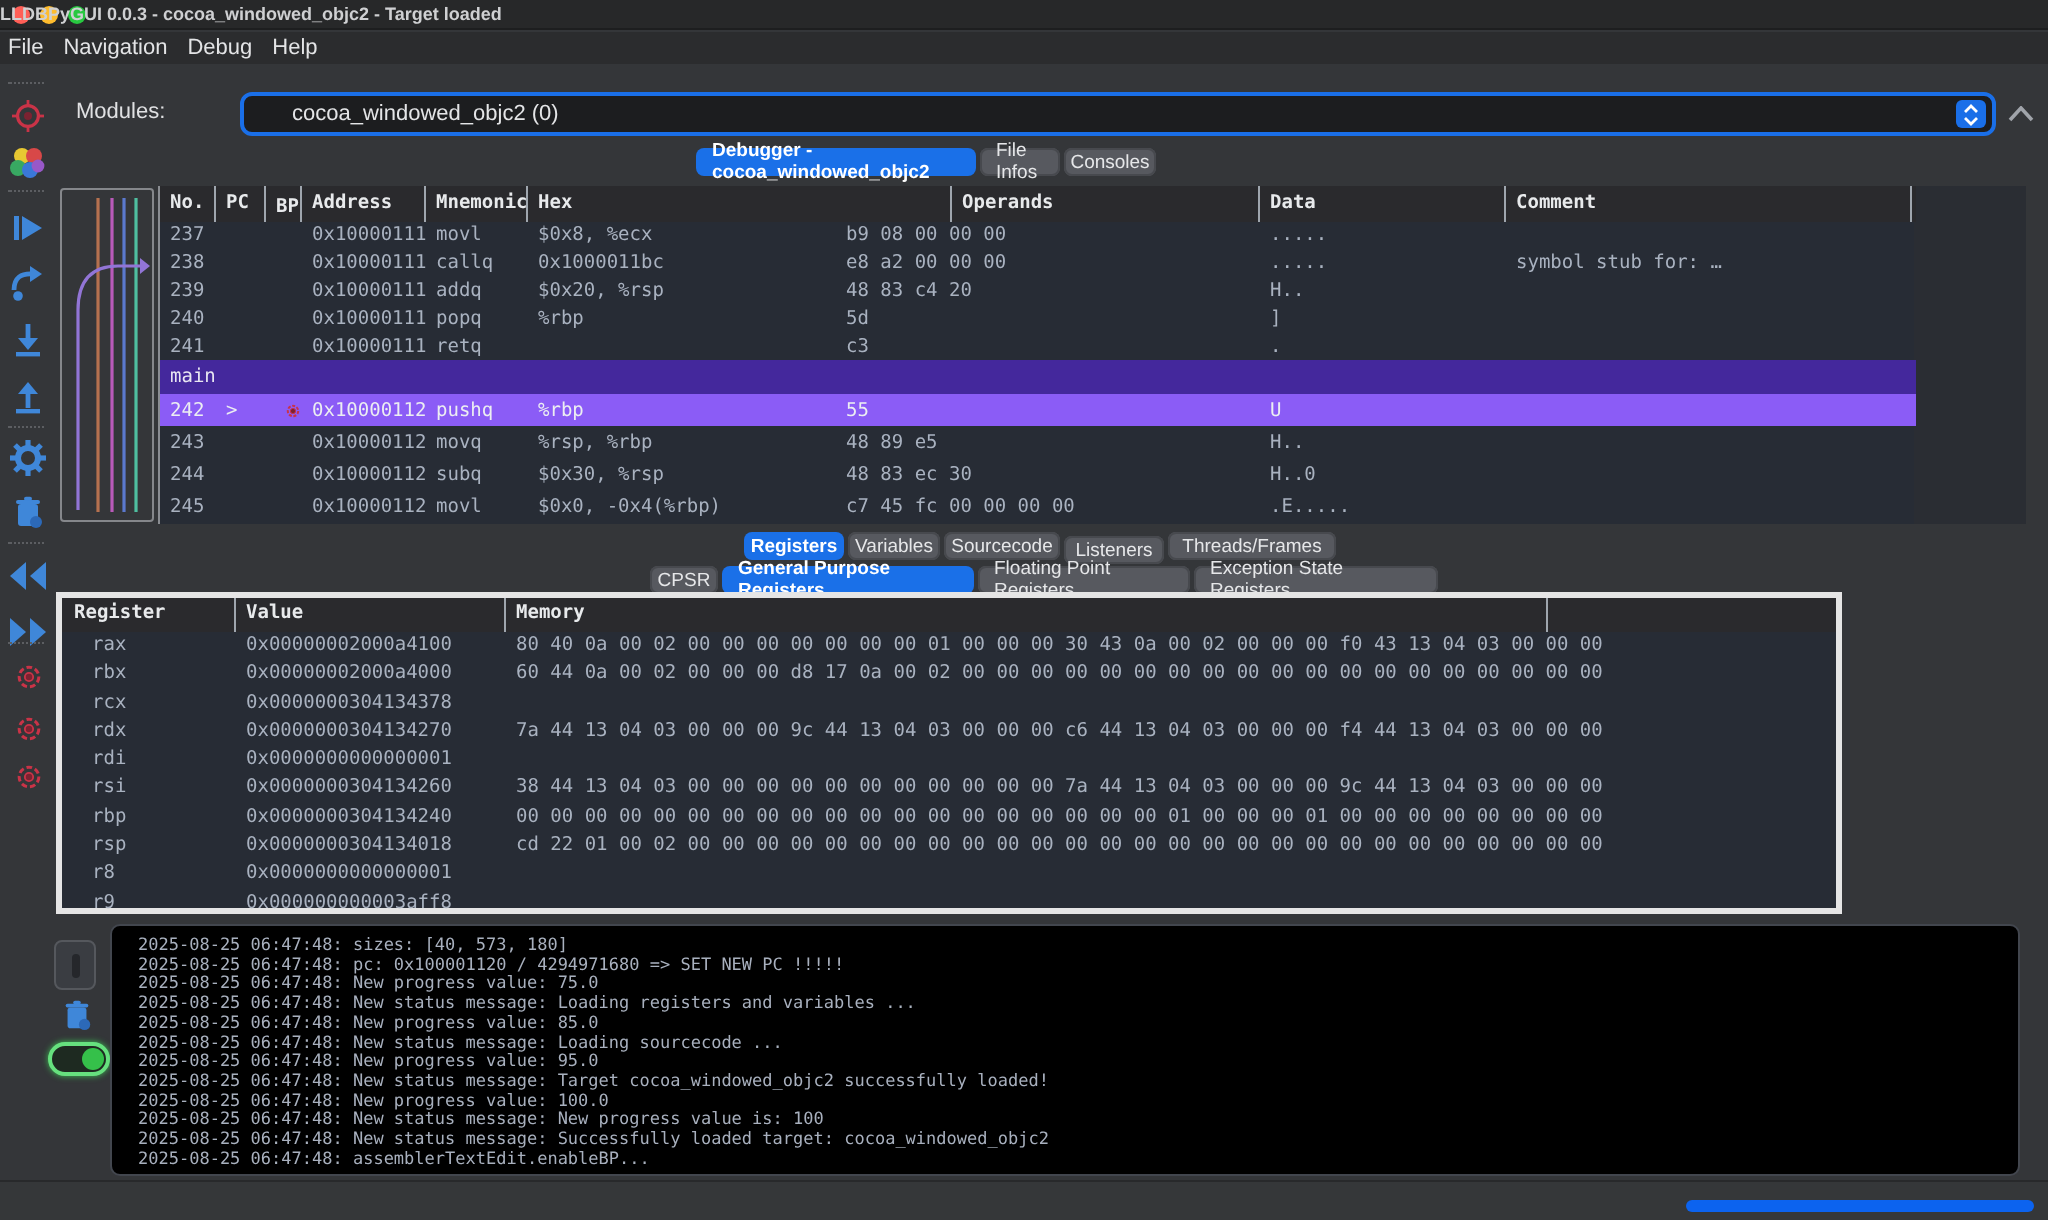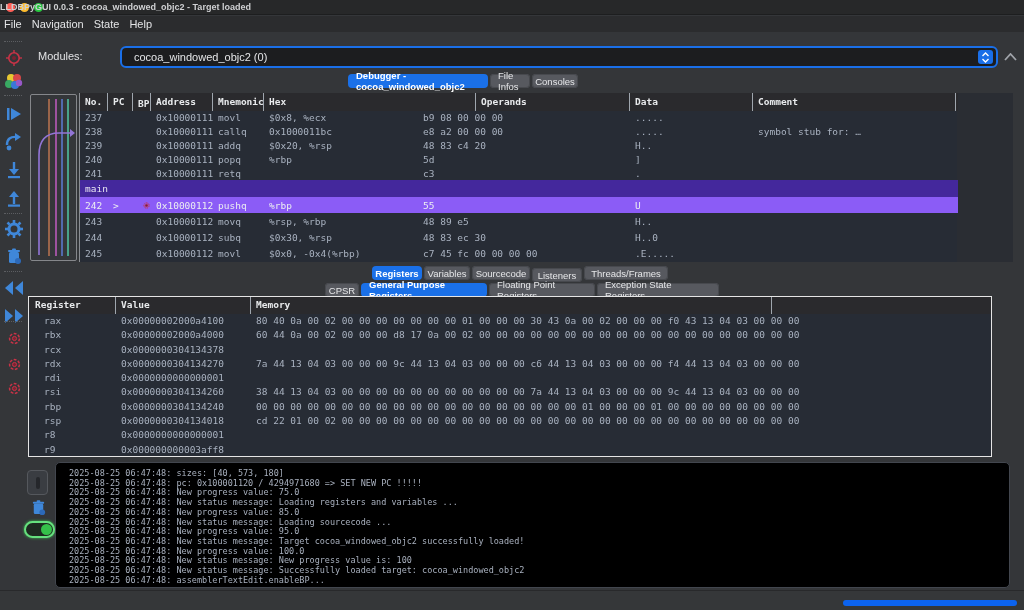--- a/index.html
+++ b/index.html
@@ -15,21 +15,21 @@
   .title-text { position:absolute; left:0; right:0; top:2px; text-align:left; font-size:9px; font-weight:bold; color:#cfd0d2; }
   
   .menubar { position:absolute; left:0; top:16px; width:1024px; height:16px; background:#2b2c2e; display:flex; align-items:center; padding-left:4px; }
   .menu-item { font-size:11px; color:#e3e4e6; margin-right:10px; }
   
   .sidebar { position:absolute; left:0; top:33px; width:28px; height:577px; background:#343639; }
   .sb-icon { position:absolute; left:3px; width:22px; height:22px; display:flex; align-items:center; justify-content:center; }
   .sb-sep { position:absolute; left:4px; width:18px; border-top:1px dotted #5c5e62; }
   
   .modules-label { position:absolute; left:38px; top:50px; font-size:11px; color:#e0e1e3; }
-  .modules-combo { position:absolute; left:120px; top:46px; width:878px; height:22px; background:#1c1d1f; border:2px solid #1a6fe8; border-radius:6px; display:flex; align-items:center; padding-left:12px; }
+  .modules-combo { position:absolute; left:120px; top:46px; width:878px; height:22px; background:#1c1d1f; border:2px solid #1a6fe8; border-radius:6px; display:flex; align-items:center; padding-left:24px; }
   .modules-combo .val { font-size:11px; color:#e4e5e7; }
   .combo-stepper { position:absolute; right:3px; top:2px; width:15px; height:14px; background:#1a6fe8; border-radius:3px; display:flex; align-items:center; justify-content:center; }
   .collapse-btn { position:absolute; left:1002px; top:49px; width:17px; height:16px; display:flex; align-items:center; justify-content:center; }
   
   .tab { position:absolute; height:14px; border-radius:4px; background:#57595f; color:#e6e7e9; font-size:9.5px; display:flex; align-items:center; justify-content:center; padding:0 8px; box-shadow:0 0 0 1px #47494e inset; }
   .tab.active { background:#1a70e8; color:#ffffff; font-weight:bold; box-shadow:none; }
   
   .jump-graph { position:absolute; left:30px; top:94px; width:47px; height:167px; border:1px solid #85878b; border-radius:2px; background:#343639; }
   .disasm { position:absolute; left:79px; top:93px; width:878px; height:169px; background:#272c35; border-left:1px solid #8a8d92; font-family:"DejaVu Sans Mono", monospace; }
   .disasm-right-strip { position:absolute; left:957px; top:93px; width:56px; height:169px; background:#2a2d33; }
@@ -38,21 +38,21 @@
   .disasm-body { position:absolute; left:0; top:18px; width:878px; }
   .drow { display:flex; height:13.8px; align-items:center; }
   .drow .cell { font-size:9.5px; color:#a9b2c0; padding-left:5px; white-space:pre; overflow:hidden; }
   .drow.tall { height:16.2px; }
   .drow.selected { background:#8b5cf6; }
   .drow.selected .cell { color:#eceef2; }
   .drow.label-row { height:17px; background:#44289c; }
   .drow.label-row .cell { color:#e8e6f2; }
   .c-no{width:28px;} .c-pc{width:25px;} .c-bp{width:18px; display:flex;align-items:center;} .c-addr{width:62px;} .c-mn{width:51px;} .c-op{width:154px;} .c-hex{width:212px;} .c-data{width:123px;} .c-cmt{width:203px;}
   
-  .regpanel { position:absolute; left:28px; top:296px; width:964px; height:161px; background:#272c35; border:1px solid #e5e5e5; font-family:"DejaVu Sans Mono", monospace; }
+  .regpanel { position:absolute; left:28px; top:296px; width:893px; height:161px; background:#272c35; border:3px solid #e5e5e5; font-family:"DejaVu Sans Mono", monospace; }
   .reg-header { position:absolute; left:0; top:0; width:100%; height:17px; background:#2a2a2d; }
   .reg-header .rh { position:absolute; top:2px; font-size:9.5px; font-weight:bold; color:#e8eaec; }
   .reg-header .rdiv { position:absolute; top:0; width:1px; height:17px; background:#9fa6ae; }
   .reg-body { position:absolute; left:0; top:17px; width:100%; }
   .rrow { position:relative; height:14.3px; }
   .rrow span { position:absolute; top:1px; font-size:9.5px; color:#a9b2c0; white-space:pre; }
   .r-name { left:15px; } .r-val { left:92px; } .r-mem { left:227px; }
   .hscroll-nub { position:absolute; left:529px; top:464px; width:17px; height:5px; border-radius:2px; background:#6e7278; }
   
   .logpanel { position:absolute; left:55px; top:462px; width:955px; height:126px; background:#000000; border:1px solid #42464e; border-radius:5px; overflow:hidden; }
@@ -75,21 +75,21 @@
   <div class="titlebar">
     <div class="tl red"></div>
     <div class="tl yellow"></div>
     <div class="tl green"></div>
     <div class="title-text">LLDBPyGUI 0.0.3 - cocoa_windowed_objc2 - Target loaded</div>
   </div>
 
   <div class="menubar">
       <span class="menu-item">File</span>
       <span class="menu-item">Navigation</span>
-      <span class="menu-item">State</span>
+      <span class="menu-item">Debug</span>
       <span class="menu-item">Help</span>
     </div>
 
   <div class="sidebar">
     <div class="sb-sep" style="top:8px"></div>
     <div class="sb-icon" style="top:14px">
       <svg width="18" height="18" viewBox="0 0 18 18">
           <circle cx="9" cy="9" r="5.2" fill="none" stroke="#c93347" stroke-width="1.6"></circle>
           <circle cx="9" cy="9" r="2" fill="#7c2231"></circle>
           <line x1="9" y1="1" x2="9" y2="4" stroke="#c93347" stroke-width="1.4"></line>

